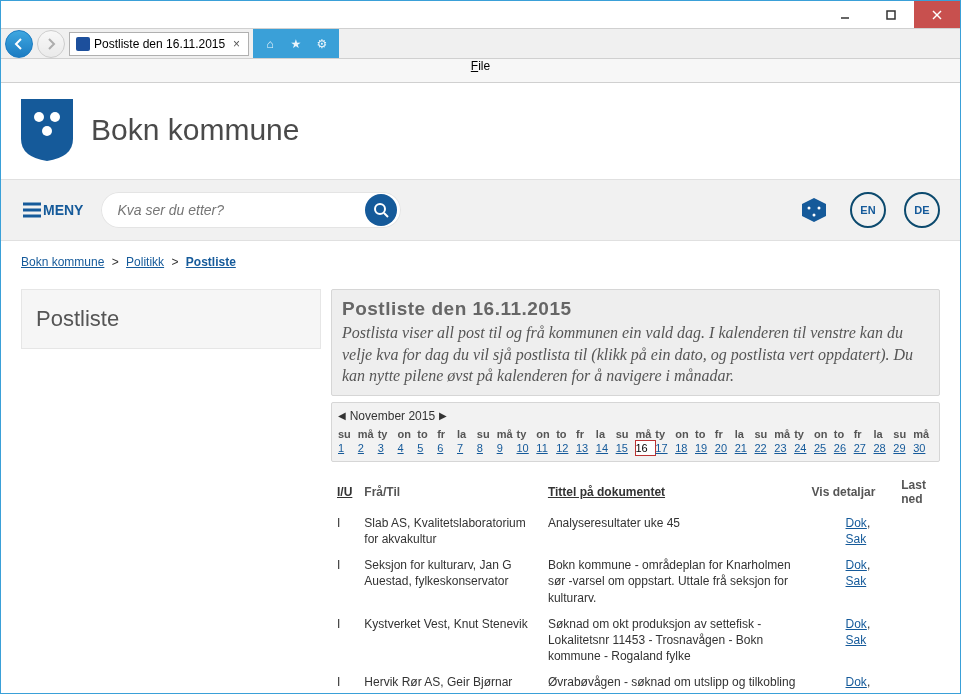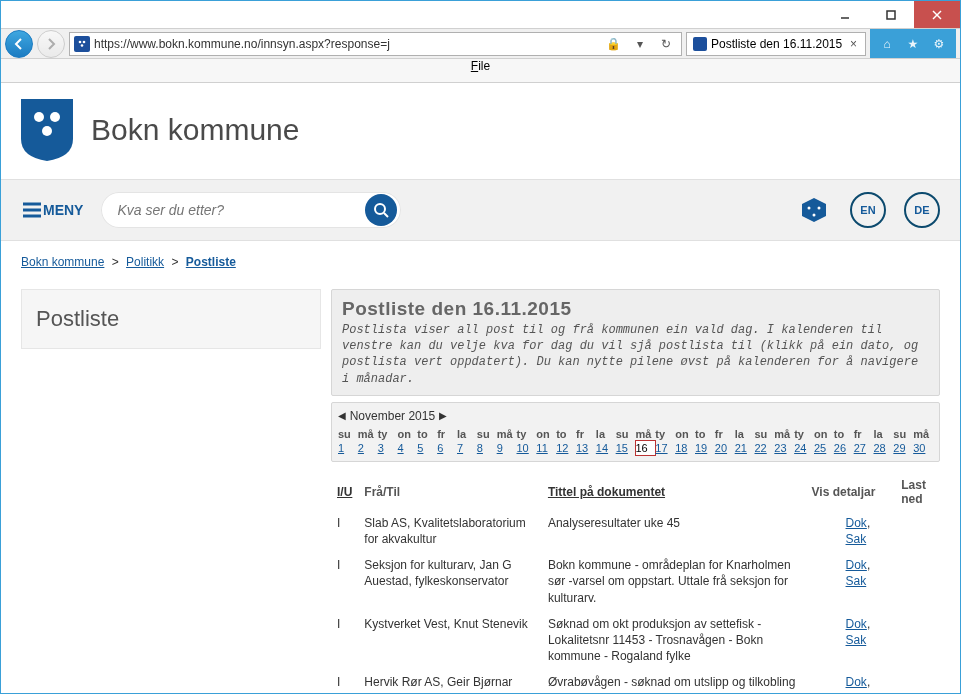--- a/index.html
+++ b/index.html
@@ -52,21 +52,21 @@
 .breadcrumb a { color:#155a9a; }
 .breadcrumb .sep { color:#333; padding:0 4px; }
 .breadcrumb .current { font-weight:700; color:#155a9a; text-decoration:underline; }
 
 .content { display:flex; padding: 6px 20px 30px; gap:10px; align-items:flex-start; }
 .side-title { flex:0 0 300px; background:#f6f6f6; border:1px solid #e6e6e6; padding:16px 14px; font-size:22px; font-weight:300; color:#555; }
 
 .main { flex:1; }
 .panel { background:#eee; border:1px solid #d6d6d6; border-radius:2px; padding:8px 10px; margin-bottom:6px; }
 .panel-title { font-size:19px; font-weight:700; color:#666; letter-spacing:.5px; font-family:Verdana,Geneva,sans-serif; margin-bottom:2px; }
-.panel-desc { font-size:12px; color:#555; font-style:italic; line-height:1.35; font-family:Liberation Mono, monospace; }
+.panel-desc { font-size:16px; color:#555; font-style:italic; line-height:1.35; font-family:Liberation Serif, serif; }
 
 .cal { background:#f2f2f2; border:1px solid #d6d6d6; border-radius:2px; padding:4px 6px 6px; }
 .cal-top { display:flex; align-items:center; gap:4px; font-size:12px; color:#333; padding:2px 0 4px; }
 .cal-top .arrow { color:#333; cursor:pointer; font-size:10px; }
 .cal-grid { display:grid; grid-template-columns: repeat(30, 1fr); gap:0; font-size:11px; font-family:Verdana,Geneva,sans-serif; }
 .cal-grid .dow { color:#555; font-weight:700; padding:1px 0; }
 .cal-grid .day { color:#155a9a; text-decoration:underline; padding:1px 0; cursor:pointer; }
 .cal-grid .day.today { outline:1px solid #b33; color:#000; text-decoration:none; background:#fff; }
 
 .tbl { width:100%; border-collapse:collapse; margin-top:12px; font-size:12px; font-family:Verdana,Geneva,sans-serif; color:#333; }
@@ -110,33 +110,20 @@
     <div class="nav-btn nav-back">
         <svg width="14" height="14" viewBox="0 0 14 14">
           <path d="M9 2 L4 7 L9 12" fill="none" stroke="#fff" stroke-width="2"></path>
         </svg>
       </div>
     <div class="nav-btn nav-fwd">
         <svg width="14" height="14" viewBox="0 0 14 14">
           <path d="M5 2 L10 7 L5 12" fill="none" stroke="#777" stroke-width="2"></path>
         </svg>
       </div>
-    <div class="addr">
-      <span class="favicon">
-          <svg width="10" height="10" viewBox="0 0 10 10">
-            <circle cx="3" cy="3" r="1.3" fill="#fff"></circle>
-            <circle cx="7" cy="3" r="1.3" fill="#fff"></circle>
-            <circle cx="5" cy="6.5" r="1.3" fill="#fff"></circle>
-          </svg>
-        </span>
-      <span class="url">https://www.bokn.kommune.no/innsyn.aspx?response=j</span>
-      <span class="addr-btn">🔒</span>
-      <span class="addr-btn">▾</span>
-      <span class="addr-btn">↻</span>
-    </div>
     <div class="tab">
       <span class="favicon"></span>
       <span style="overflow:hidden;white-space:nowrap;flex:1">Postliste den 16.11.2015 - B...</span>
       <span class="tab-close">×</span>
     </div>
     <div class="navbar-right">
       <div class="chrome-icons">
         <span>⌂</span>
         <span>★</span>
         <span>⚙</span>

